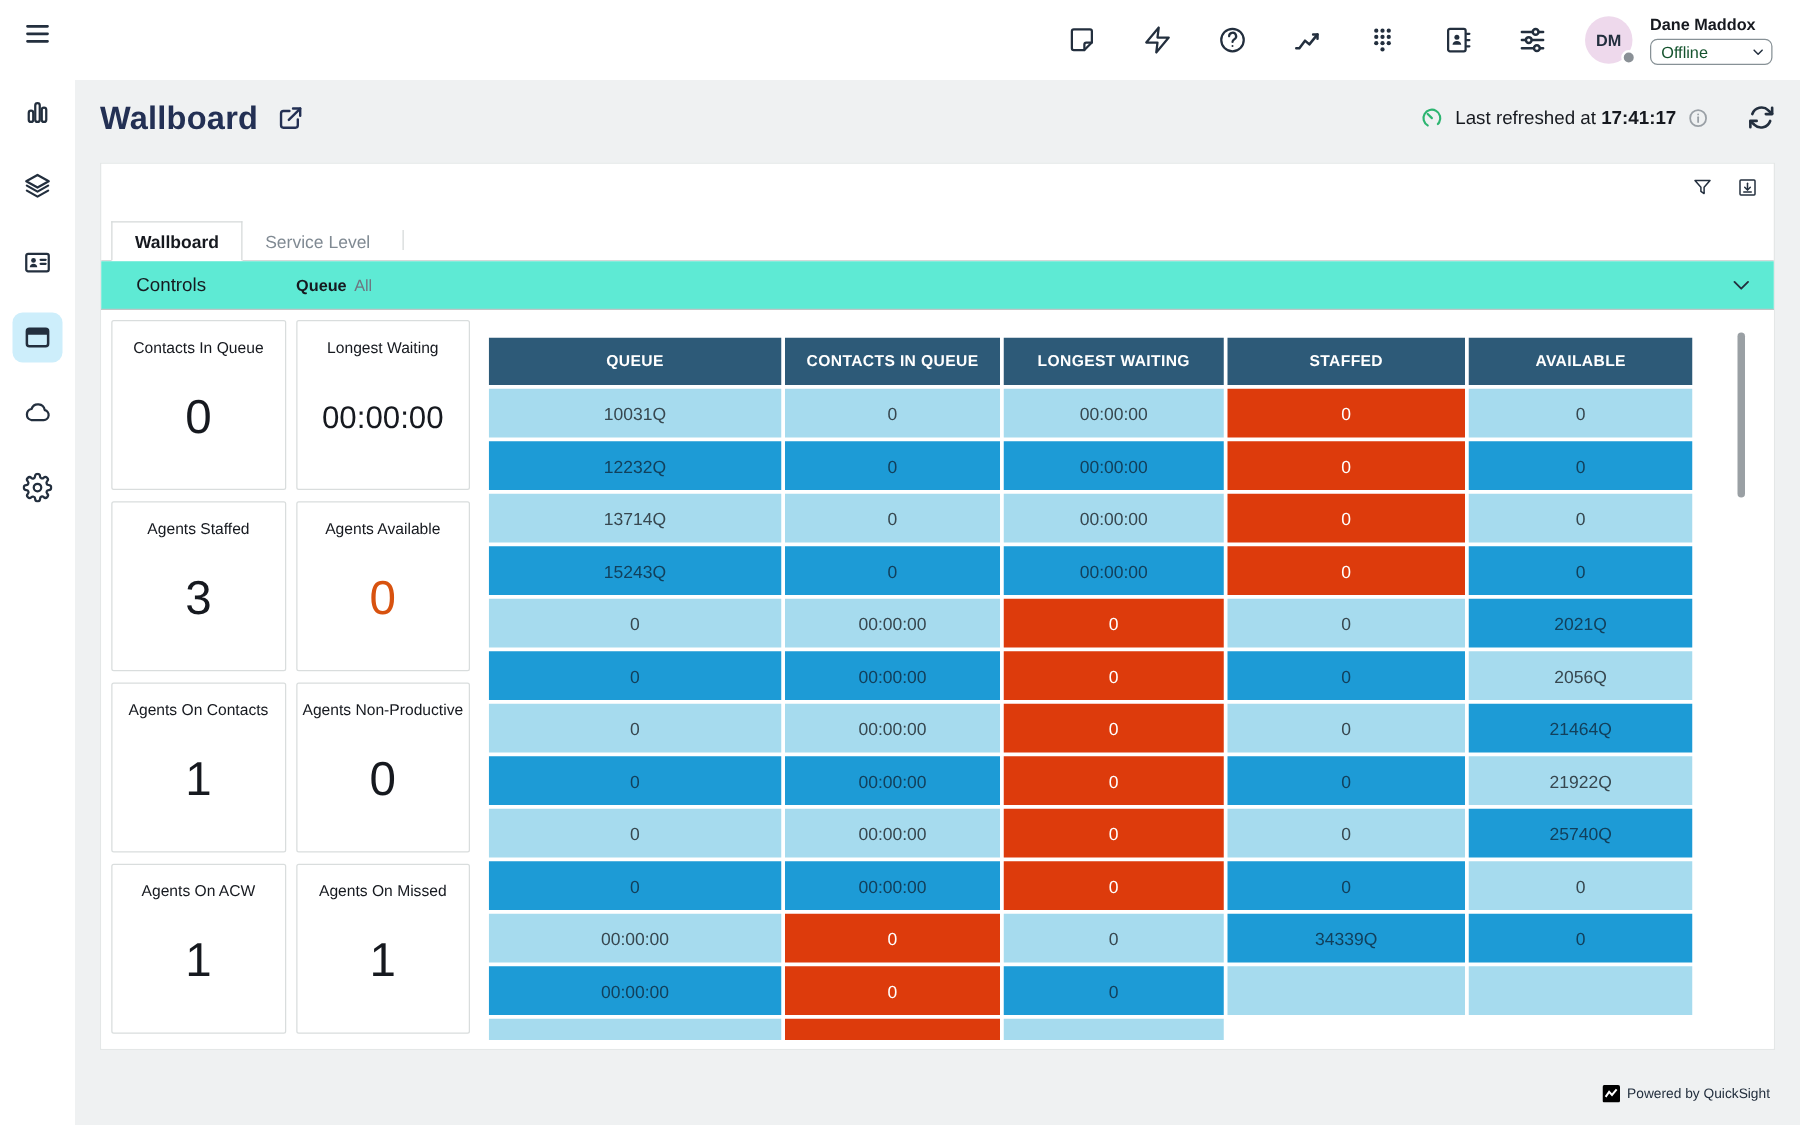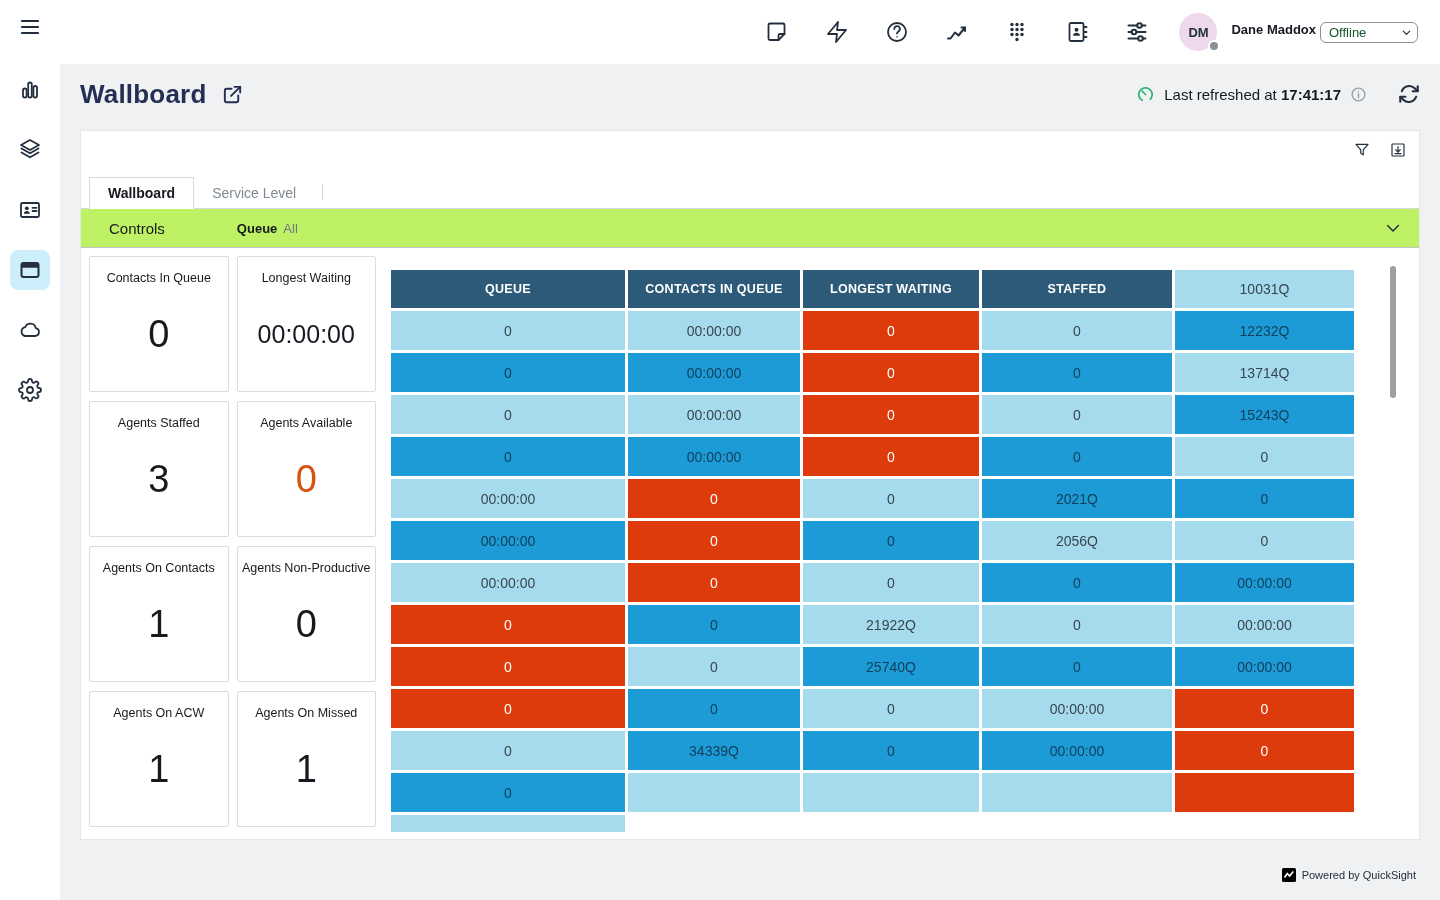--- a/index.html
+++ b/index.html
@@ -20,21 +20,21 @@
   .sb-item { position:absolute; left:10px; width:40px; height:40px; display:flex; align-items:center; justify-content:center; border-radius:8px; cursor:pointer; background:transparent; border:none; }
   .sb-item.active { background:#cdeefb; }
 
   
   .topbar { position:absolute; left:60px; top:0; right:0; height:64px; background:#fff; display:flex; align-items:center; justify-content:flex-end; padding-right:22px; z-index:5; }
   .tb-icons { display:flex; align-items:center; gap:36px; margin-right:30px; }
   .tb-btn { background:none; border:none; cursor:pointer; padding:0; }
   .avatar-wrap { position:relative; width:38px; height:38px; margin-right:14px; cursor:pointer; }
   .avatar { width:38px; height:38px; border-radius:50%; background:#eed9ec; display:flex; align-items:center; justify-content:center; font-size:13px; font-weight:bold; color:#232f3e; }
   .status-dot { position:absolute; right:-3px; bottom:-1px; width:12px; height:12px; border-radius:50%; background:#8a9096; border:2px solid #fff; }
-  .user-col { display:flex; flex-direction:row; gap:4px; }
+  .user-col { display:flex; flex-direction:column; gap:4px; }
   .user-name { font-size:13px; font-weight:bold; color:#16191f; }
   .select-wrap { position:relative; width:98px; }
   .status-select { width:98px; height:21px; font-size:13px; font-family:"Liberation Sans",sans-serif; color:#14532d; border:1px solid #879196; border-radius:6px; background:#fff; appearance:none; -webkit-appearance:none; padding:0 20px 0 8px; cursor:pointer; }
   .select-chevron { position:absolute; right:6px; top:5px; pointer-events:none; }
 
   
   .main { position:absolute; left:60px; top:55px; right:0; bottom:0; background:#eff1f2; }
   .pagehead { position:absolute; left:20px; top:18px; right:20px; height:42px; display:flex; align-items:center; }
   .page-title { font-size:26px; font-weight:bold; color:#233054; letter-spacing:.2px; }
   .title-link { background:none; border:none; cursor:pointer; margin-left:14px; padding:0; }
@@ -47,21 +47,21 @@
   
   .card { position:absolute; left:20px; right:20px; top:75px; height:710px; background:#fff; border:1px solid #e4e7e7; }
   .card-tools { position:absolute; top:10px; right:12px; display:flex; gap:18px; z-index:3; }
   .tool-btn { background:none; border:none; cursor:pointer; padding:0; }
 
   .tabs-row { position:absolute; top:46px; left:0; right:0; height:32px; border-bottom:1px solid #d5d9d9; display:flex; align-items:flex-end; padding-left:8px; }
   .tab { height:32px; padding:0 18px; font-family:"Liberation Sans",sans-serif; font-size:14px; background:transparent; border:none; color:#808a93; cursor:pointer; display:flex; align-items:center; margin-bottom:-1px; }
   .tab.active { background:#fff; border:1px solid #d5d9d9; border-bottom:1px solid #fff; font-weight:bold; color:#16191f; }
   .tab-sep { width:1px; height:16px; background:#d5d9d9; margin:0 0 8px 8px; }
 
-  .controls-bar { position:absolute; top:78px; left:0; right:0; height:39px; background:#bef264; border-bottom:1px solid #bfc5c5; display:flex; align-items:center; }
+  .controls-bar { position:absolute; top:78px; left:0; right:0; height:39px; background:#5eead4; border-bottom:1px solid #bfc5c5; display:flex; align-items:center; }
   .controls-label { font-size:15px; color:#16191f; margin-left:28px; }
   .queue-label { font-size:13px; font-weight:bold; color:#16191f; margin-left:72px; }
   .queue-value { font-size:13px; color:#6e7681; margin-left:6px; cursor:pointer; }
   .controls-chevron { position:absolute; right:16px; top:9px; background:none; border:none; cursor:pointer; padding:0; }
 
   .content { position:absolute; top:117px; left:0; right:0; bottom:0; background:#fff; overflow:hidden; }
 
   
   .kpi-grid { position:absolute; left:8px; top:8px; width:287px; display:grid; grid-template-columns:1fr 1fr; column-gap:8px; row-gap:9px; }
   .kpi-card { height:136px; background:#fff; border:1px solid #d9dddd; border-radius:2px; display:flex; flex-direction:column; align-items:center; }
@@ -359,20 +359,21 @@
           <div class="kpi-card">
             <div class="kpi-title">Agents On Missed</div>
             <div class="kpi-value">1</div>
           </div>
         </div>
       <div class="queue-table">
           <div class="th">QUEUE</div>
           <div class="th">CONTACTS IN QUEUE</div>
           <div class="th">LONGEST WAITING</div>
           <div class="th">STAFFED</div>
+          <div class="th">AVAILABLE</div>
           <div class="td light">10031Q</div>
           <div class="td light">0</div>
           <div class="td light">00:00:00</div>
           <div class="td staffed">0</div>
           <div class="td light">0</div>
           <div class="td blue">12232Q</div>
           <div class="td blue">0</div>
           <div class="td blue">00:00:00</div>
           <div class="td staffed">0</div>
           <div class="td blue">0</div>
@@ -393,20 +394,21 @@
           <div class="td blue">2021Q</div>
           <div class="td blue">0</div>
           <div class="td blue">00:00:00</div>
           <div class="td staffed">0</div>
           <div class="td blue">0</div>
           <div class="td light">2056Q</div>
           <div class="td light">0</div>
           <div class="td light">00:00:00</div>
           <div class="td staffed">0</div>
           <div class="td light">0</div>
+          <div class="td blue">21464Q</div>
           <div class="td blue">0</div>
           <div class="td blue">00:00:00</div>
           <div class="td staffed">0</div>
           <div class="td blue">0</div>
           <div class="td light">21922Q</div>
           <div class="td light">0</div>
           <div class="td light">00:00:00</div>
           <div class="td staffed">0</div>
           <div class="td light">0</div>
           <div class="td blue">25740Q</div>

